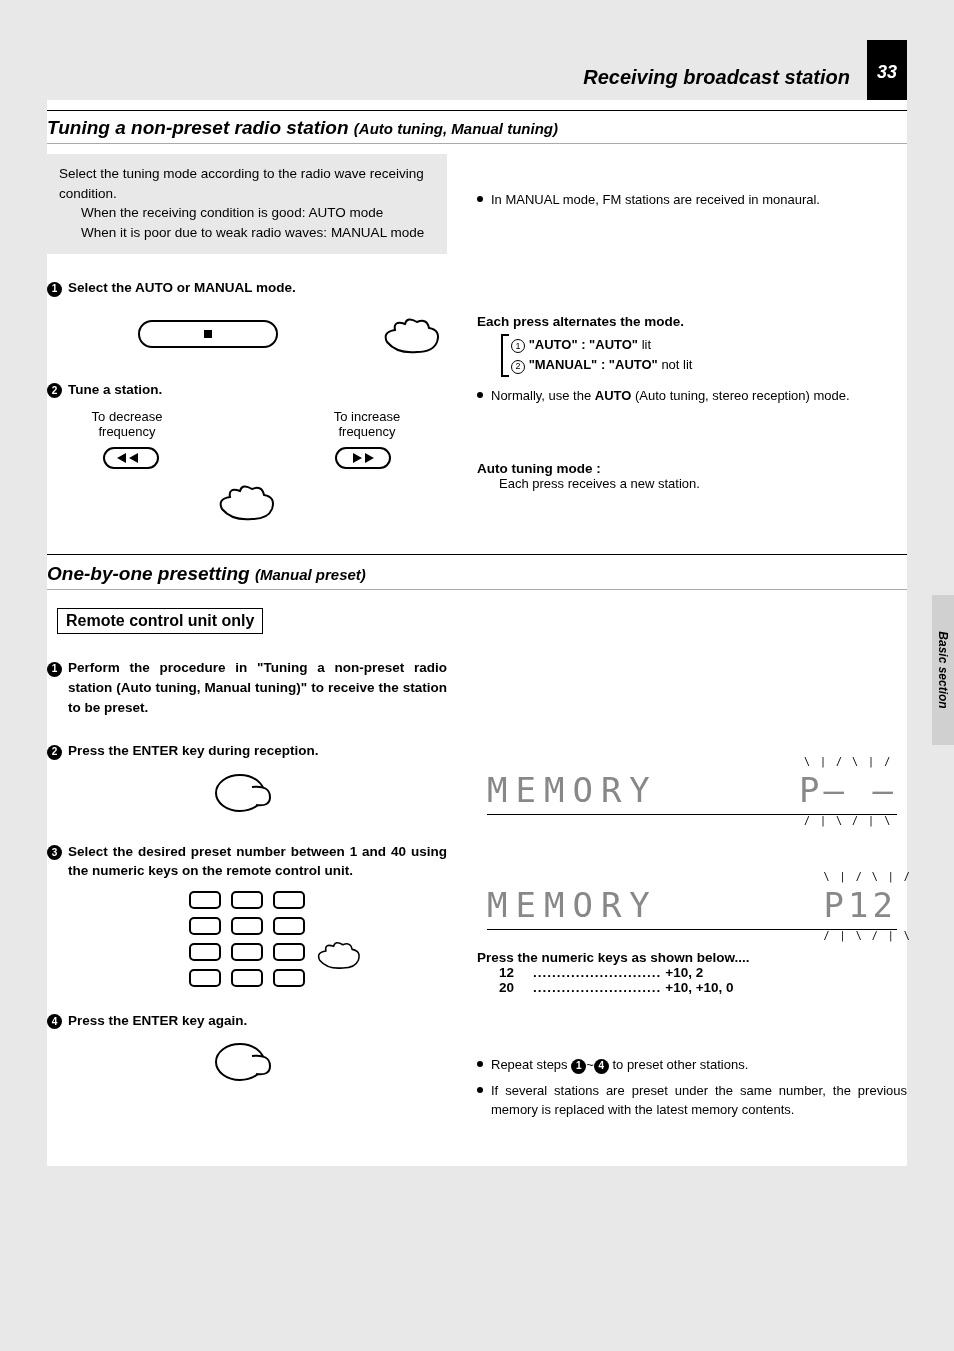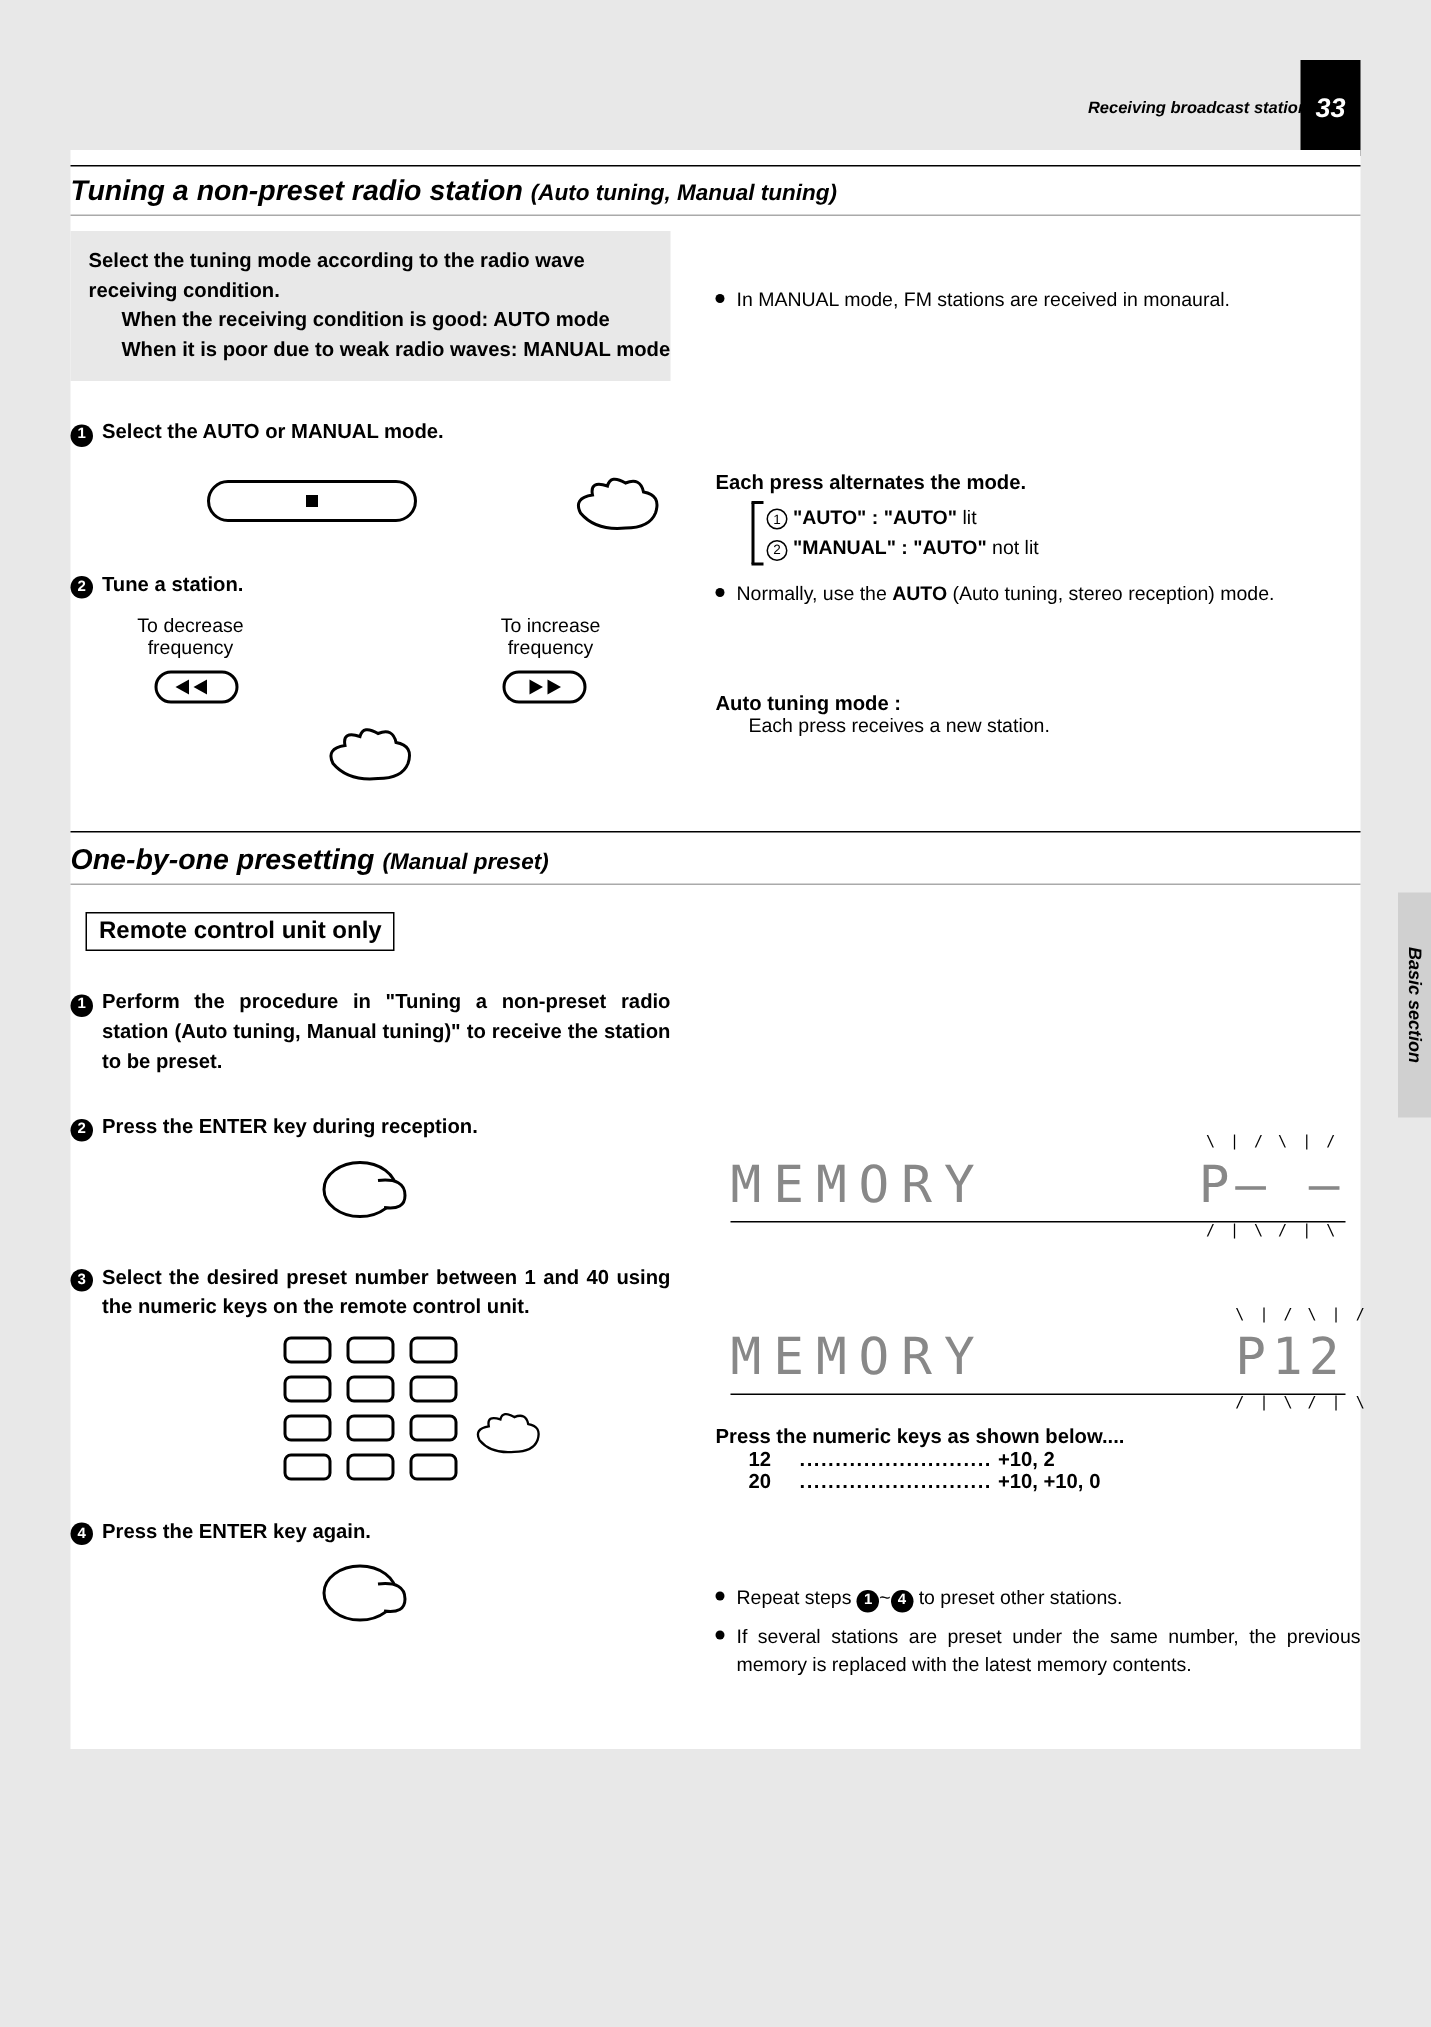--- a/index.html
+++ b/index.html
@@ -23,24 +23,24 @@
     font-style: italic;
     font-weight: bold;
     font-size: 18px;
     display: flex;
     align-items: center;
     justify-content: center;
   }
   .header-label {
     position: absolute;
     top: 66px;
-    right: 82px;
+    right: 104px;
     font-style: italic;
     font-weight: bold;
-    font-size: 11px;
+    font-size: 20px;
   }
   .content {
     position: absolute;
     top: 100px;
     left: 47px;
     right: 47px;
     background: #fff;
     padding: 10px 0 40px 0;
   }
   .hr-top {
@@ -64,21 +64,21 @@
   }
   .two-col {
     display: flex;
     gap: 20px;
   }
   .left-col { width: 400px; }
   .right-col { flex: 1; padding-left: 10px; }
   .intro-box {
     background: #e8e8e8;
     padding: 10px 0 12px 12px;
-    font-weight: bold;
+    font-weight: normal;
     font-size: 13.5px;
     line-height: 1.45;
   }
   .intro-box .indent {
     padding-left: 22px;
     text-align: justify;
   }
   .step {
     display: flex;
     gap: 6px;

